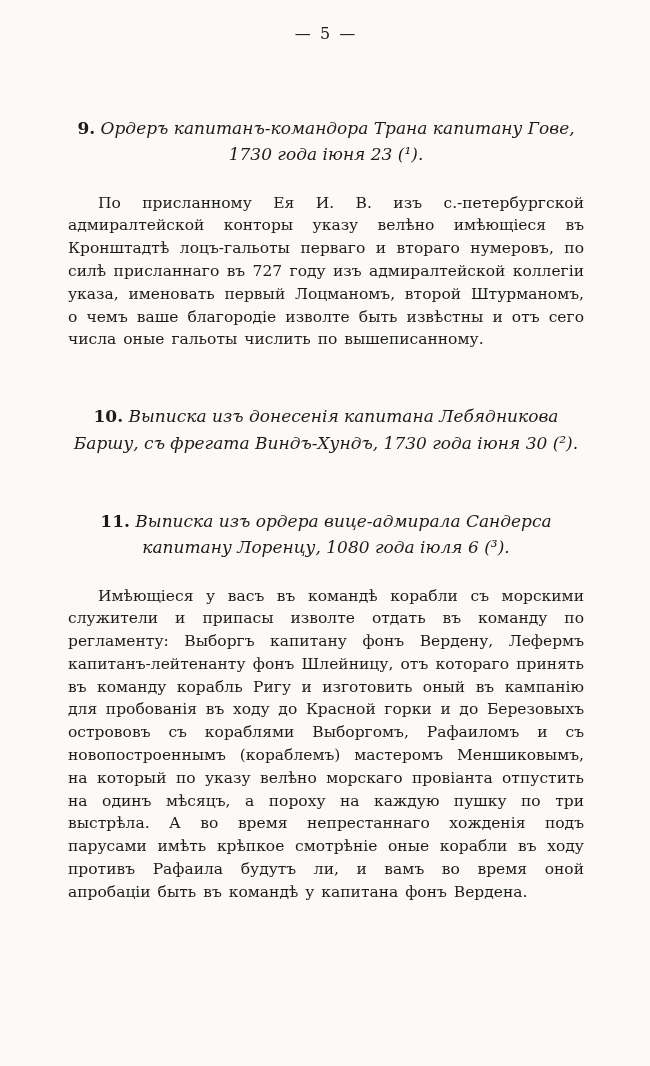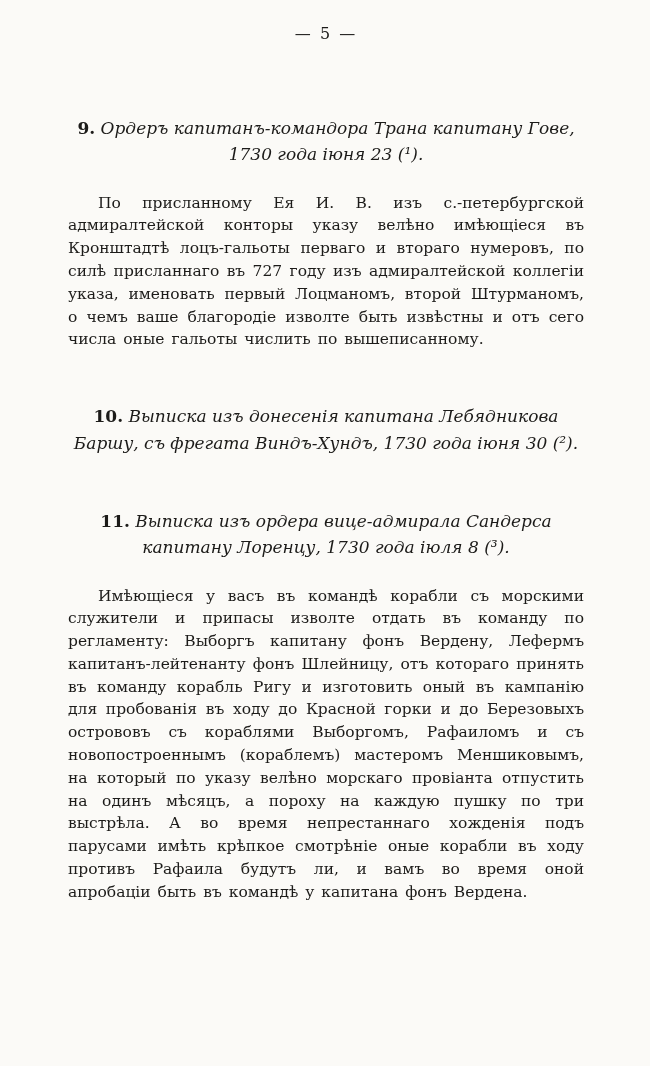--- a/index.html
+++ b/index.html
@@ -69,18 +69,18 @@
   <div class="section">
     <div class="heading">
       <span class="num">10.</span>
       <span class="htext">Выписка изъ донесенія капитана Лебядникова Баршу, съ фрегата Виндъ-Хундъ, 1730 года іюня 30 (²).</span>
     </div>
   </div>
 
   <div class="section">
     <div class="heading">
       <span class="num">11.</span>
-      <span class="htext">Выписка изъ ордера вице-адмирала Сандерса капитану Лоренцу, 1730 года іюля 8 (³).</span>
+      <span class="htext">Выписка изъ ордера вице-адмирала Сандерса капитану Лоренцу, 1080 года іюля 6 (³).</span>
     </div>
     <p class="body-para">Имѣющіеся у васъ въ командѣ корабли съ морскими служители и припасы изволте отдать въ команду по регламенту: Выборгъ капитану фонъ Вердену, Лефермъ капитанъ-лейтенанту фонъ Шлейницу, отъ котораго принять въ команду корабль Ригу и изготовить оный въ кампанію для пробованія въ ходу до Красной горки и до Березовыхъ острововъ съ кораблями Выборгомъ, Рафаиломъ и съ новопостроеннымъ (кораблемъ) мастеромъ Меншиковымъ, на который по указу велѣно морскаго провіанта отпустить на одинъ мѣсяцъ, а пороху на каждую пушку по три выстрѣла. А во время непрестаннаго хожденія подъ парусами имѣть крѣпкое смотрѣніе оные корабли въ ходу противъ Рафаила будутъ ли, и вамъ во время оной апробаціи быть въ командѣ у капитана фонъ Вердена.</p>
   </div>
 
 </div>
 
 </body></html>

